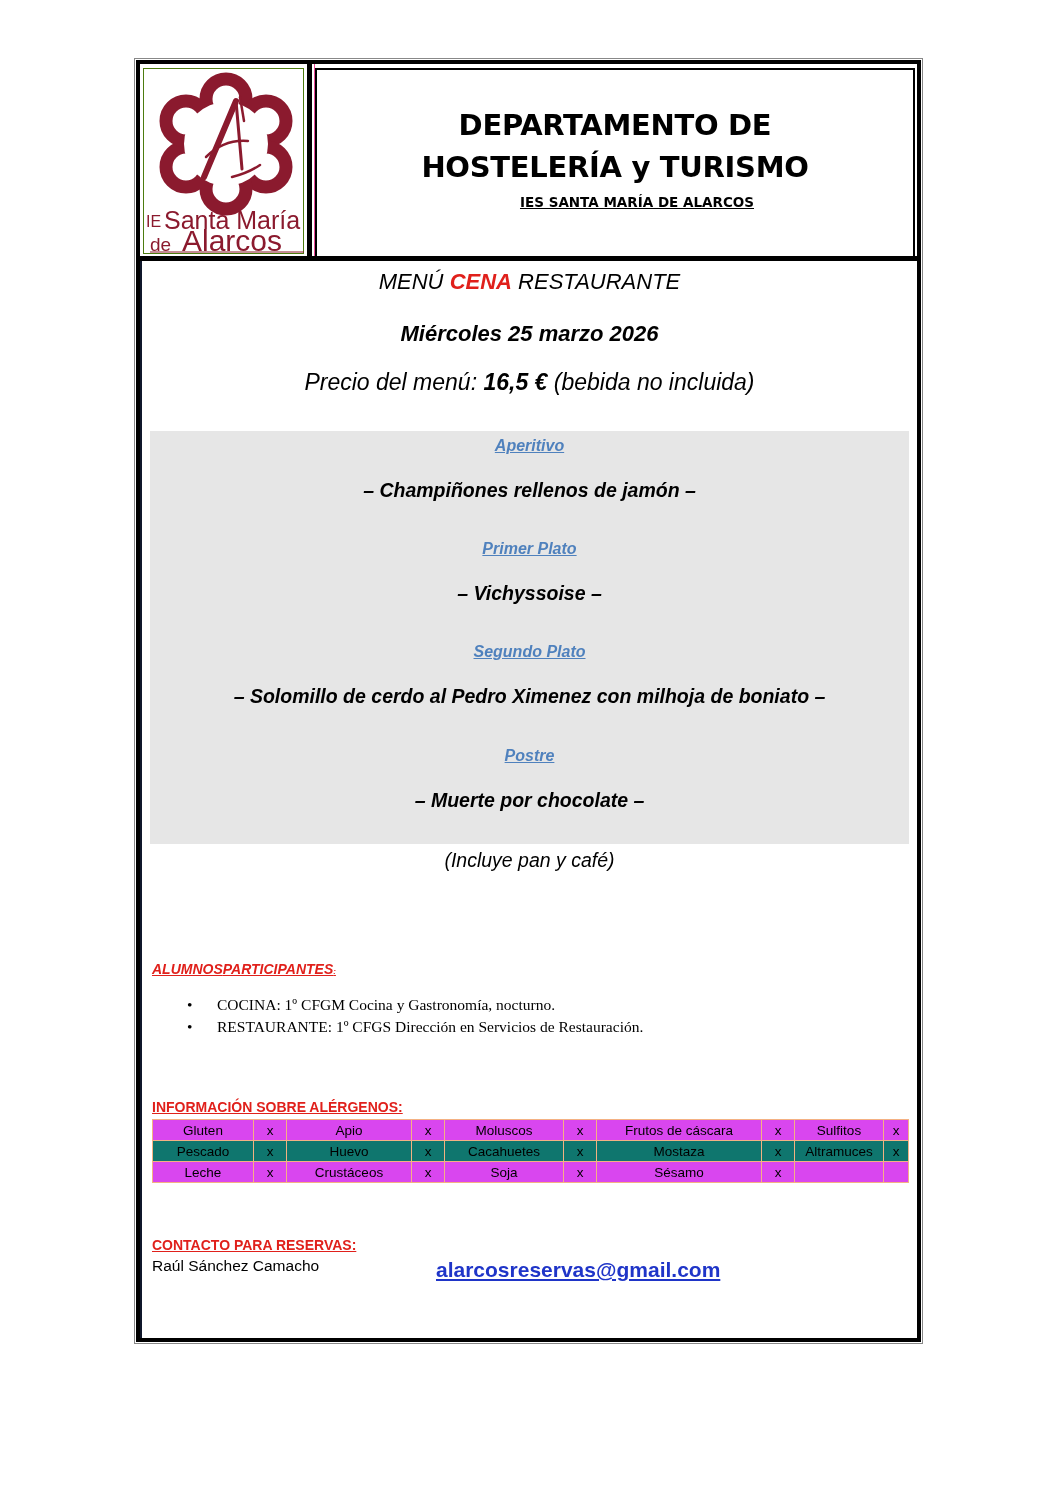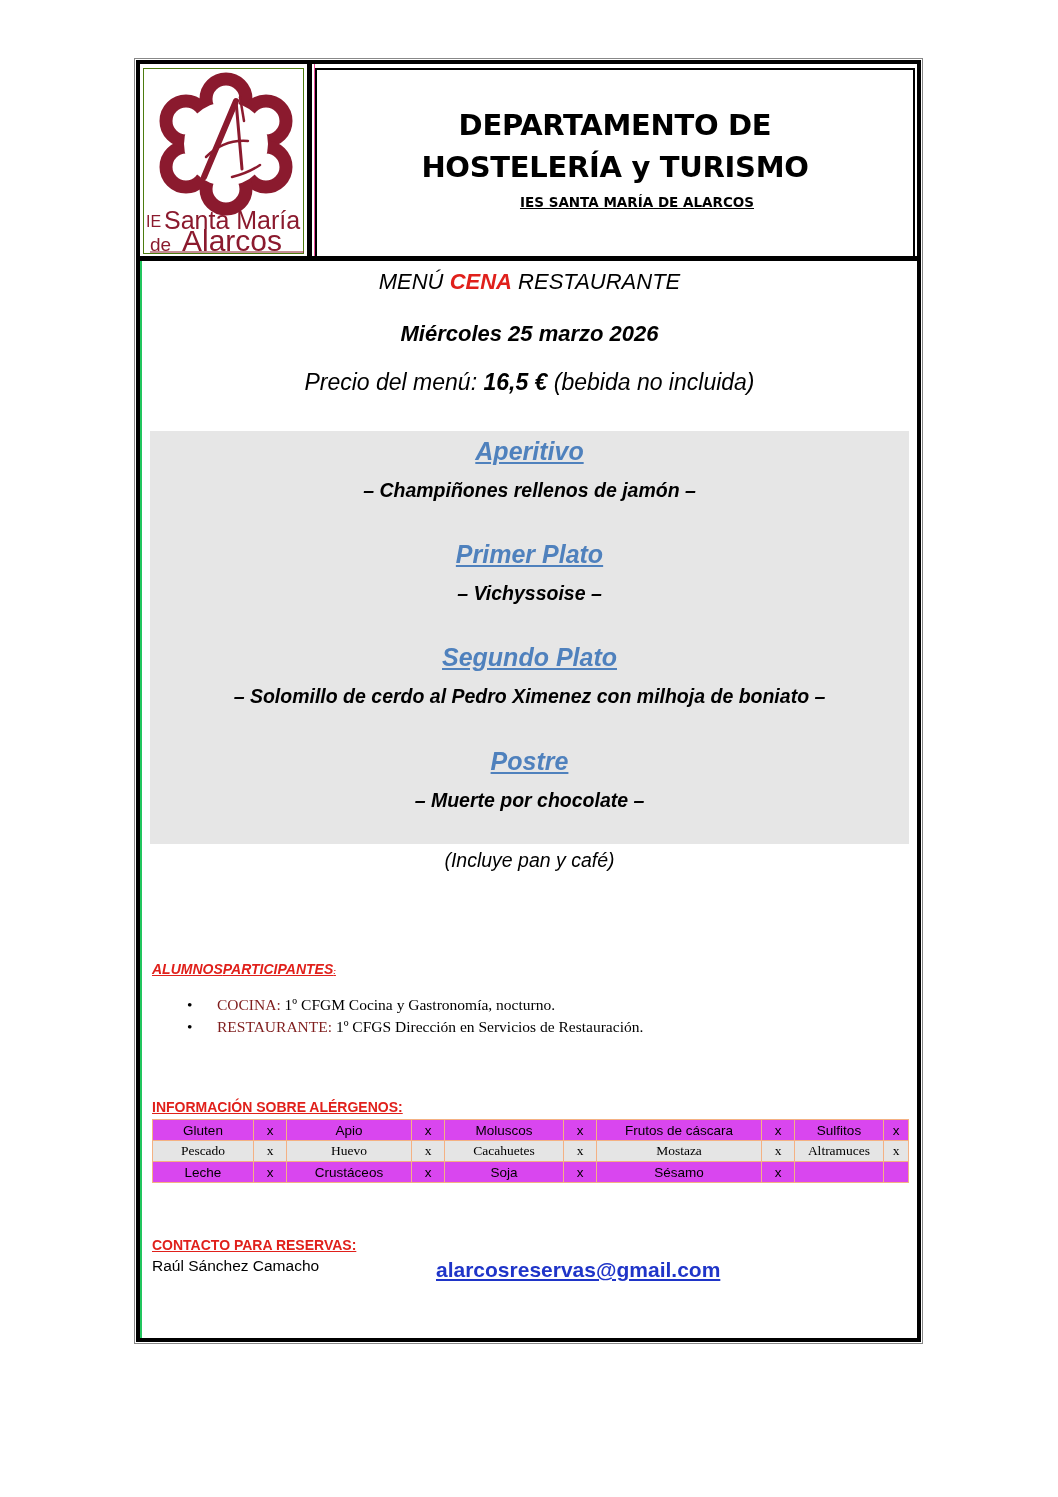--- a/index.html
+++ b/index.html
@@ -12,46 +12,46 @@
     }
     .header-row { position: absolute; left: 0; top: 0; right: 0; height: 192px; display: flex; border-bottom: 5px solid #000; }
     .logo-cell { width: 172px; height: 100%; border-right: 5px solid #000; position: relative; box-sizing: border-box; }
     .logo-inner { position: absolute; left: 3px; top: 4px; right: 3px; bottom: 2px; border: 1px solid #4d7c0f; }
     .title-cell { flex: 1; position: relative; border-left: 1px solid #ec4899; margin-left: 2px; }
     .title-inner { position: absolute; left: 0; top: 4px; right: 2px; bottom: 0; border: 2px solid #000; border-bottom: none; text-align: center; }
 
     .dept-title { font-family: "DejaVu Sans", sans-serif; font-weight: bold; font-size: 29px; line-height: 42px; margin-top: 34px; letter-spacing: -0.3px; }
     .dept-sub { font-family: "DejaVu Sans", sans-serif; font-weight: bold; font-size: 13.5px; text-decoration: underline; margin-top: 6px; padding-left: 44px; }
 
-    .content { position: absolute; left: 0; right: 0; top: 197px; bottom: 0; border-left: 2px solid #22c55e; }
+    .content { position: absolute; left: 0; right: 0; top: 197px; bottom: 0; border-left: 2px solid #0f172a; }
 
     .menu-heading { position: absolute; left: 0; right: 0; top: 8px; text-align: center; font-family: "Liberation Sans", sans-serif; font-style: italic; font-size: 22px; }
     .menu-heading .cena { color: #e0201b; font-weight: bold; }
     .menu-date { position: absolute; left: 0; right: 0; top: 60px; text-align: center; font-style: italic; font-weight: bold; font-size: 22px; }
     .menu-price { position: absolute; left: 0; right: 0; top: 108px; text-align: center; font-style: italic; font-size: 23px; }
     .menu-price b { font-weight: bold; }
 
     .courses { position: absolute; left: 8px; right: 8px; top: 170px; height: 413px; background: #e6e6e6; }
-    .course-label { position: absolute; left: 0; right: 0; text-align: center; color: #4f81bd; font-style: italic; font-weight: bold; font-size: 25px; text-decoration: underline; }
+    .course-label { position: absolute; left: 0; right: 0; text-align: center; color: #4f81bd; font-style: italic; font-weight: bold; font-size: 16px; text-decoration: underline; }
     .course-dish { position: absolute; left: 0; right: 0; text-align: center; font-style: italic; font-weight: bold; font-size: 19.5px; }
 
     .includes { position: absolute; left: 0; right: 0; top: 588px; text-align: center; font-style: italic; font-size: 19.5px; }
 
     .section-title { position: absolute; left: 10px; color: #e0201b; font-weight: bold; text-decoration: underline; font-size: 14px; }
     .section-title.italic { font-style: italic; }
 
     .students { position: absolute; left: 45px; top: 733px; margin: 0; padding: 0; list-style: none; font-family: "Liberation Serif", serif; font-size: 15.5px; }
     .students li { position: relative; padding-left: 30px; line-height: 22px; }
     .students li .bullet { position: absolute; left: 0; top: 0; }
-    .students .role { color: #7f1d1d; }
+    .students .role { color: #000000; }
 
     .allergens { position: absolute; left: 10px; top: 858px; border-collapse: collapse; font-family: "Liberation Sans", sans-serif; font-size: 13.5px; }
     .allergens td { border: 1px solid #f4b183; height: 20px; text-align: center; padding: 0; }
     .allergens tr.light td { background: #d946ef; }
-    .allergens tr.dark td { background: #e5e5e5; font-family: Liberation Serif, serif; }
+    .allergens tr.dark td { background: #0f766e; }
     .allergens td.name1 { width: 100px; }
     .allergens td.x { width: 32px; }
     .allergens td.name2 { width: 124px; }
     .allergens td.name3 { width: 118px; }
     .allergens td.name4 { width: 164px; }
     .allergens td.name5 { width: 88px; }
     .allergens td.x6 { width: 24px; }
 
     .contact-name { position: absolute; left: 10px; top: 996px; font-size: 15.5px; }
     .contact-email { position: absolute; left: 294px; top: 997px; font-size: 21px; font-weight: bold; color: #1f35c8; text-decoration: underline; }

